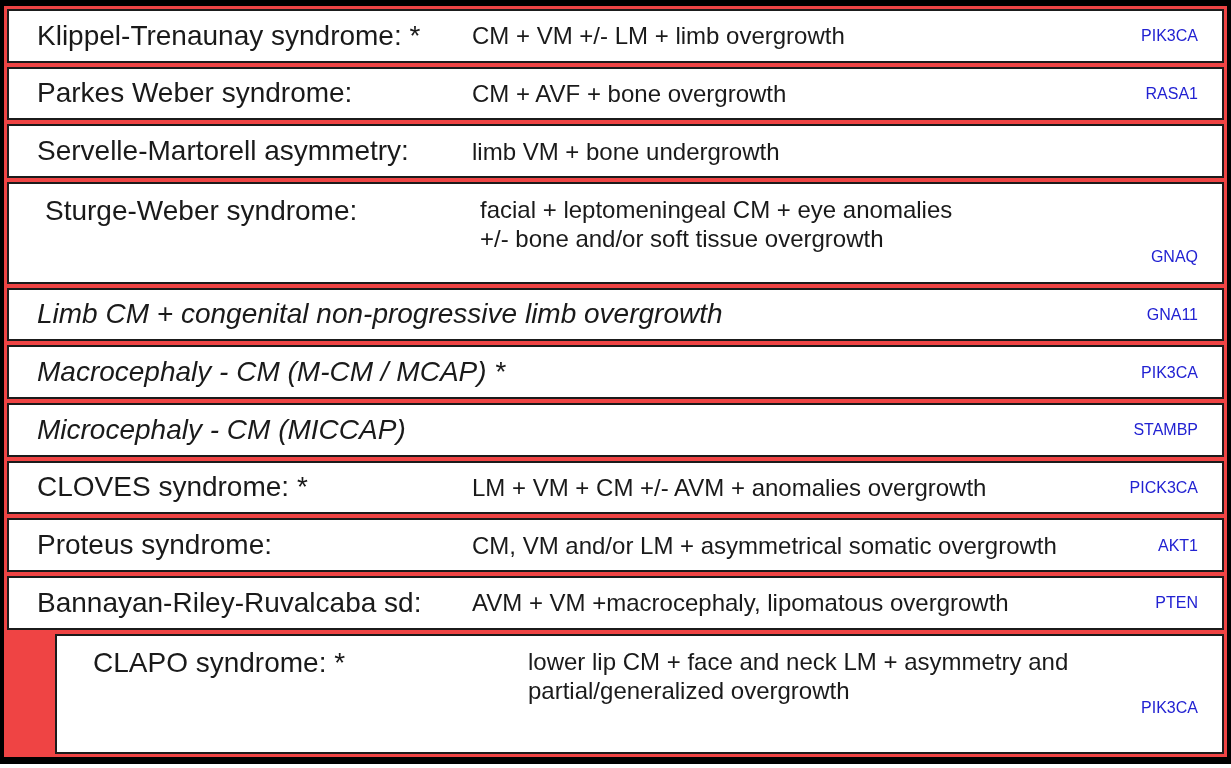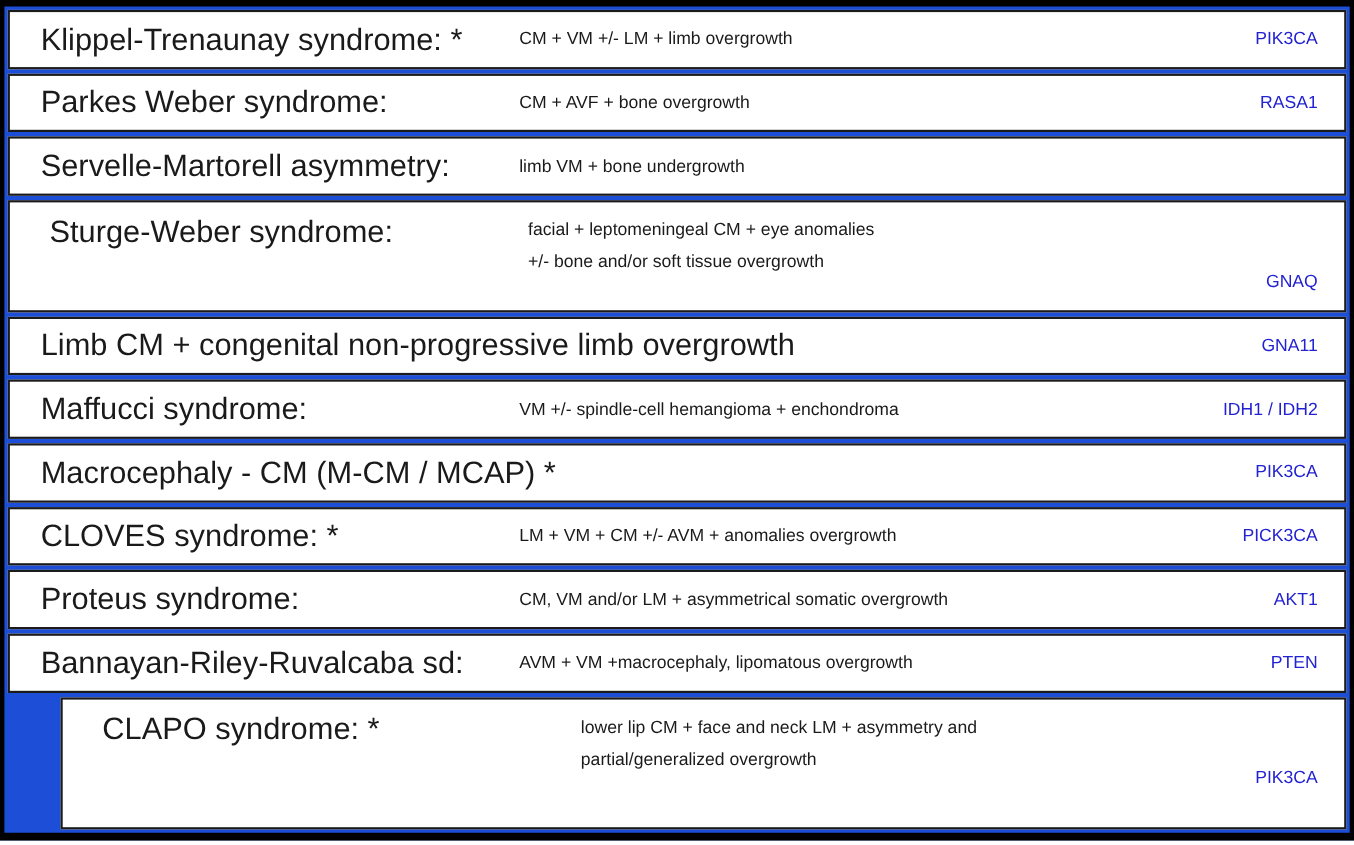--- a/index.html
+++ b/index.html
@@ -18,21 +18,21 @@
   .table-frame {
     position: absolute;
     left: 0;
     top: 0;
     width: 1231px;
     height: 764px;
     box-sizing: border-box;
     border: solid #000000;
     border-width: 6px 4px 7px 4px;
     padding: 3px;
-    background: #1d4ed8;
+    background: #ef4444;
     display: flex;
     flex-direction: column;
   }
   .row {
     box-sizing: border-box;
     border: 2px solid #1b1b1b;
     background: #ffffff;
     display: flex;
     align-items: center;
     min-height: 48px;
@@ -45,24 +45,25 @@
     width: 435px;
     flex: 0 0 435px;
     font-size: 28px;
     line-height: 1.15;
     color: #1a1a1a;
     white-space: nowrap;
   }
   .fullwidth .name {
     width: auto;
     flex: 1 1 auto;
+    font-style: italic;
   }
   .desc {
     flex: 1 1 auto;
-    font-size: 16px;
+    font-size: 24px;
     line-height: 29px;
     color: #1a1a1a;
   }
   .gene {
     margin-left: auto;
     padding-left: 18px;
     font-size: 16px;
     line-height: 29px;
     color: var(--gene-color, #2222d2);
     white-space: nowrap;
@@ -110,31 +111,30 @@
         <span class="desc-line">+/- bone and/or soft tissue overgrowth</span>
       </div>
       <div class="gene">GNAQ</div>
     </div>
 
     <div class="row fullwidth">
       <div class="name">Limb CM + congenital non-progressive limb overgrowth</div>
       <div class="gene">GNA11</div>
     </div>
 
-    <div class="row">
-      <div class="name">Maffucci syndrome:</div>
-      <div class="desc">VM +/- spindle-cell hemangioma + enchondroma</div>
-      <div class="gene">IDH1 / IDH2</div>
-    </div>
 
     <div class="row fullwidth">
       <div class="name">Macrocephaly - CM (M-CM / MCAP) *</div>
       <div class="gene">PIK3CA</div>
     </div>
 
+    <div class="row fullwidth">
+      <div class="name">Microcephaly - CM (MICCAP)</div>
+      <div class="gene">STAMBP</div>
+    </div>
 
     <div class="row">
       <div class="name">CLOVES syndrome: *</div>
       <div class="desc">LM + VM + CM +/- AVM + anomalies overgrowth</div>
       <div class="gene">PICK3CA</div>
     </div>
 
     <div class="row">
       <div class="name">Proteus syndrome:</div>
       <div class="desc">CM, VM and/or LM + asymmetrical somatic overgrowth</div>

